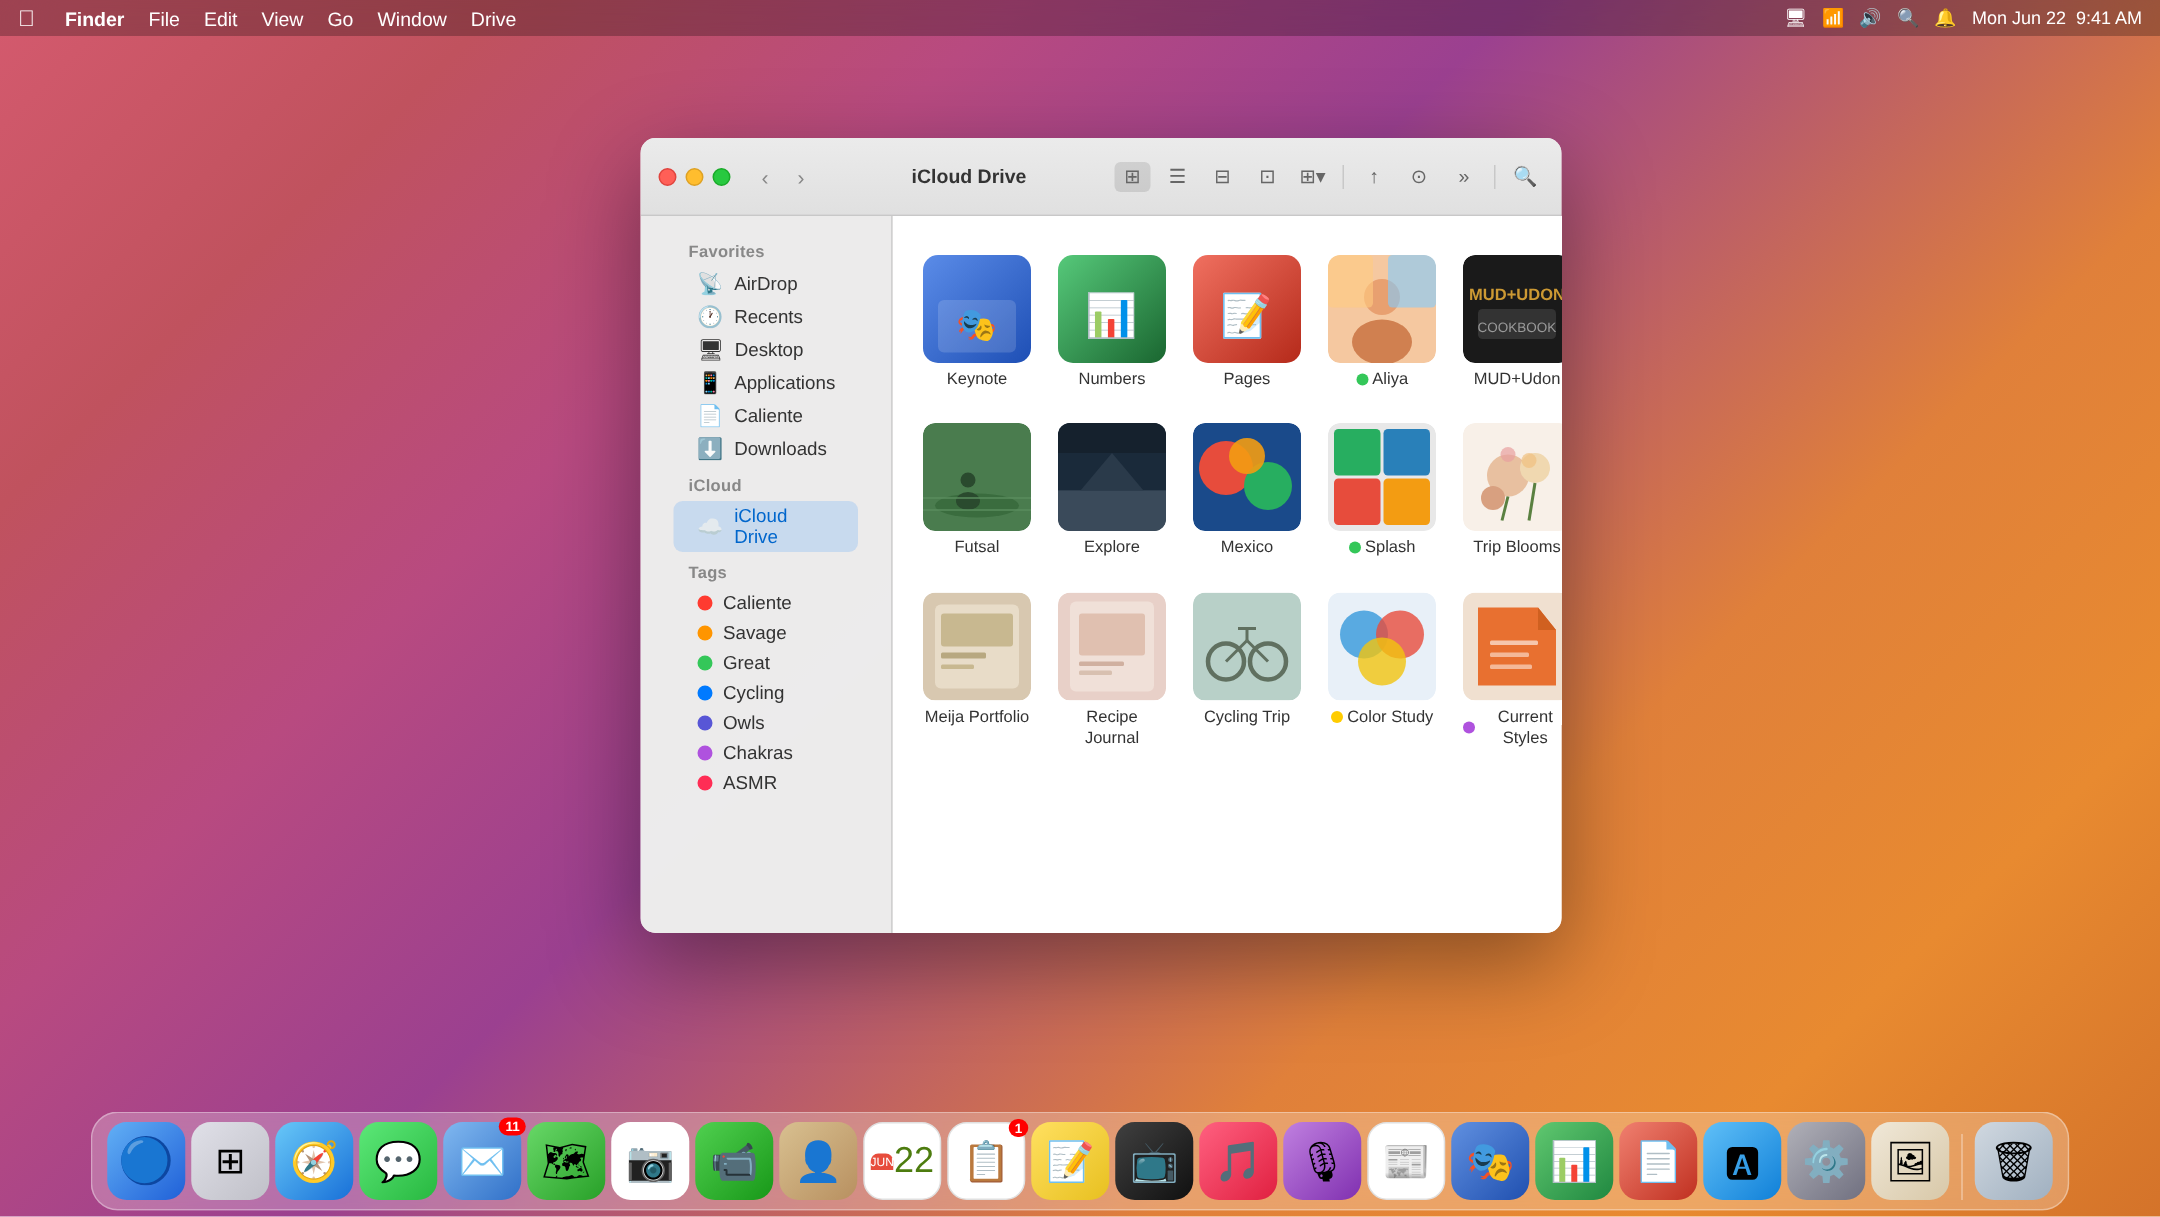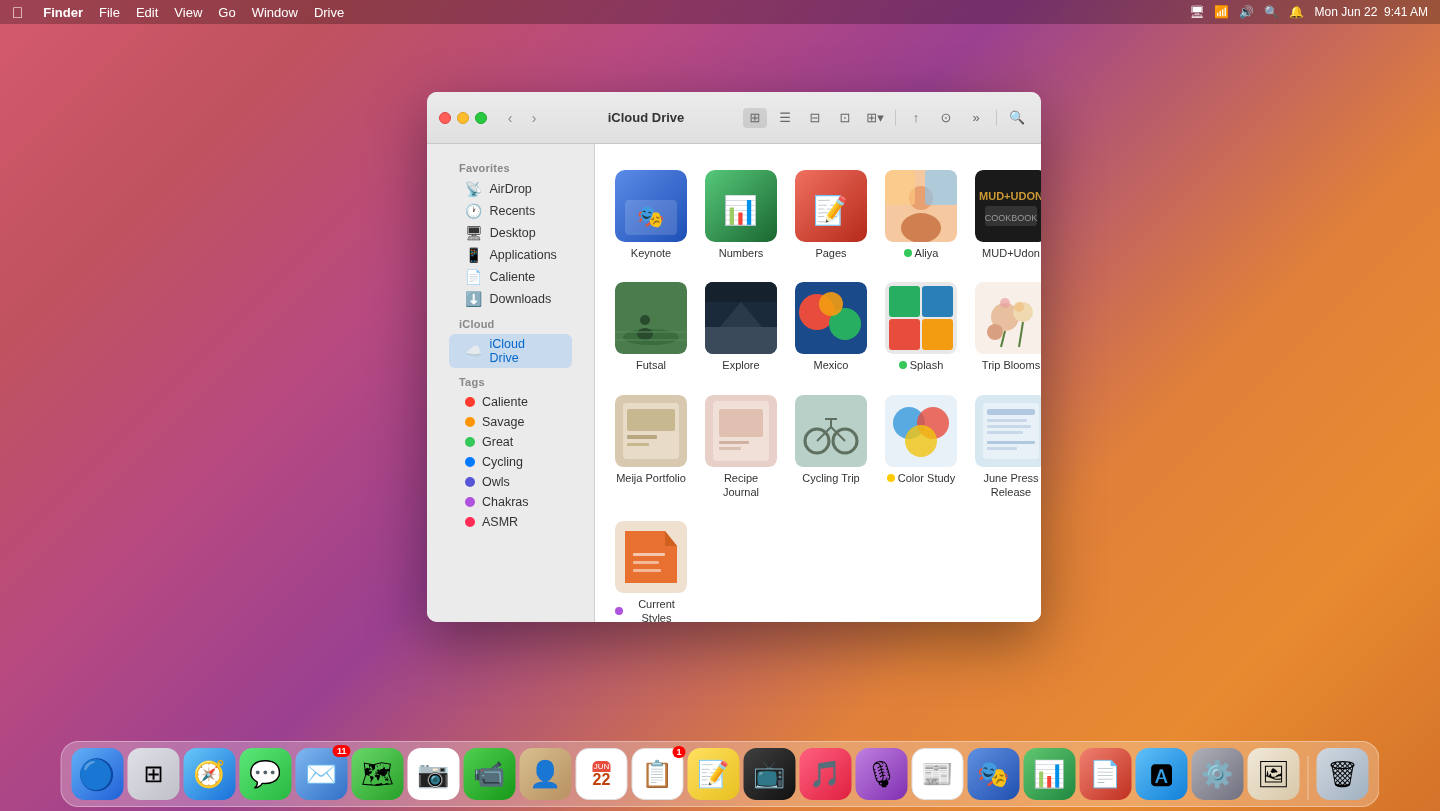--- a/index.html
+++ b/index.html
@@ -608,36 +608,20 @@
             <circle cx="48" cy="28" r="16" fill="#e74c3c" opacity="0.8"></circle>
             <circle cx="36" cy="46" r="16" fill="#f1c40f" opacity="0.8"></circle>
           </svg>
         </div>
         <div class="file-name-with-dot">
           <span class="file-tag-dot" style="background:#ffcc00;"></span>
           <span class="file-name">Color Study</span>
         </div>
       </div>
 
-      <div class="file-item">
-        <div class="file-thumb">
-          <svg width="72" height="72" viewBox="0 0 72 72">
-            <rect width="72" height="72" rx="8" fill="#d8e8f0"></rect>
-            <rect x="8" y="8" width="56" height="56" rx="4" fill="#e8f0f8"></rect>
-
-            <rect x="12" y="14" width="48" height="6" rx="2" fill="#b0c8e0"></rect>
-            <rect x="12" y="24" width="40" height="3" rx="1" fill="#c8d8e8"></rect>
-            <rect x="12" y="30" width="44" height="3" rx="1" fill="#c8d8e8"></rect>
-            <rect x="12" y="36" width="36" height="3" rx="1" fill="#c8d8e8"></rect>
-            <rect x="12" y="46" width="48" height="3" rx="1" fill="#b0c8e0"></rect>
-            <rect x="12" y="52" width="30" height="3" rx="1" fill="#c8d8e8"></rect>
-          </svg>
-        </div>
-        <span class="file-name">June Press Release</span>
-      </div>
 
 
       <div class="file-item">
         <div class="file-thumb">
           <svg width="72" height="72" viewBox="0 0 72 72">
             <rect width="72" height="72" rx="8" fill="#f0e0d0"></rect>
 
             <polygon points="10,10 50,10 62,25 62,62 10,62" fill="#e87030"></polygon>
             <polygon points="50,10 62,25 50,25" fill="#d06020"></polygon>
             <rect x="18" y="32" width="32" height="3" rx="1" fill="rgba(255,255,255,0.6)"></rect>
@@ -688,23 +672,23 @@
 
   <div class="dock-icon" style="background: linear-gradient(135deg,#50d050,#189818); border-radius:13px;">
     <span style="font-size:26px;">📹</span>
   </div>
 
   <div class="dock-icon" style="background: linear-gradient(135deg,#d8c090,#b89060); border-radius:13px;">
     <span style="font-size:26px;">👤</span>
   </div>
 
   <div class="dock-icon" style="background: white; border-radius:13px; border:1px solid #e0e0e0;">
-    <div style="display:flex;flex-direction:column;align-items:center;justify-content:center;">
+    <div style="display:flex;flex-direction:row;align-items:center;justify-content:center;">
       <div style="background:#e74c3c;width:100%;text-align:center;font-size:8px;color:white;border-radius:5px 5px 0 0;padding:1px 0;">JUN</div>
-      <div style="font-size:16px;font-weight:bold;color:#c2410c;line-height:1;">22</div>
+      <div style="font-size:24px;font-weight:normal;color:#4d7c0f;line-height:1;">22</div>
     </div>
   </div>
 
   <div class="dock-icon" style="background: white; border-radius:13px; border:1px solid #e0e0e0;">
     <span style="font-size:26px;">📋</span>
     <span class="dock-badge">1</span>
   </div>
 
   <div class="dock-icon" style="background: linear-gradient(135deg,#ffe060,#e8c020); border-radius:13px;">
     <span style="font-size:26px;">📝</span>

